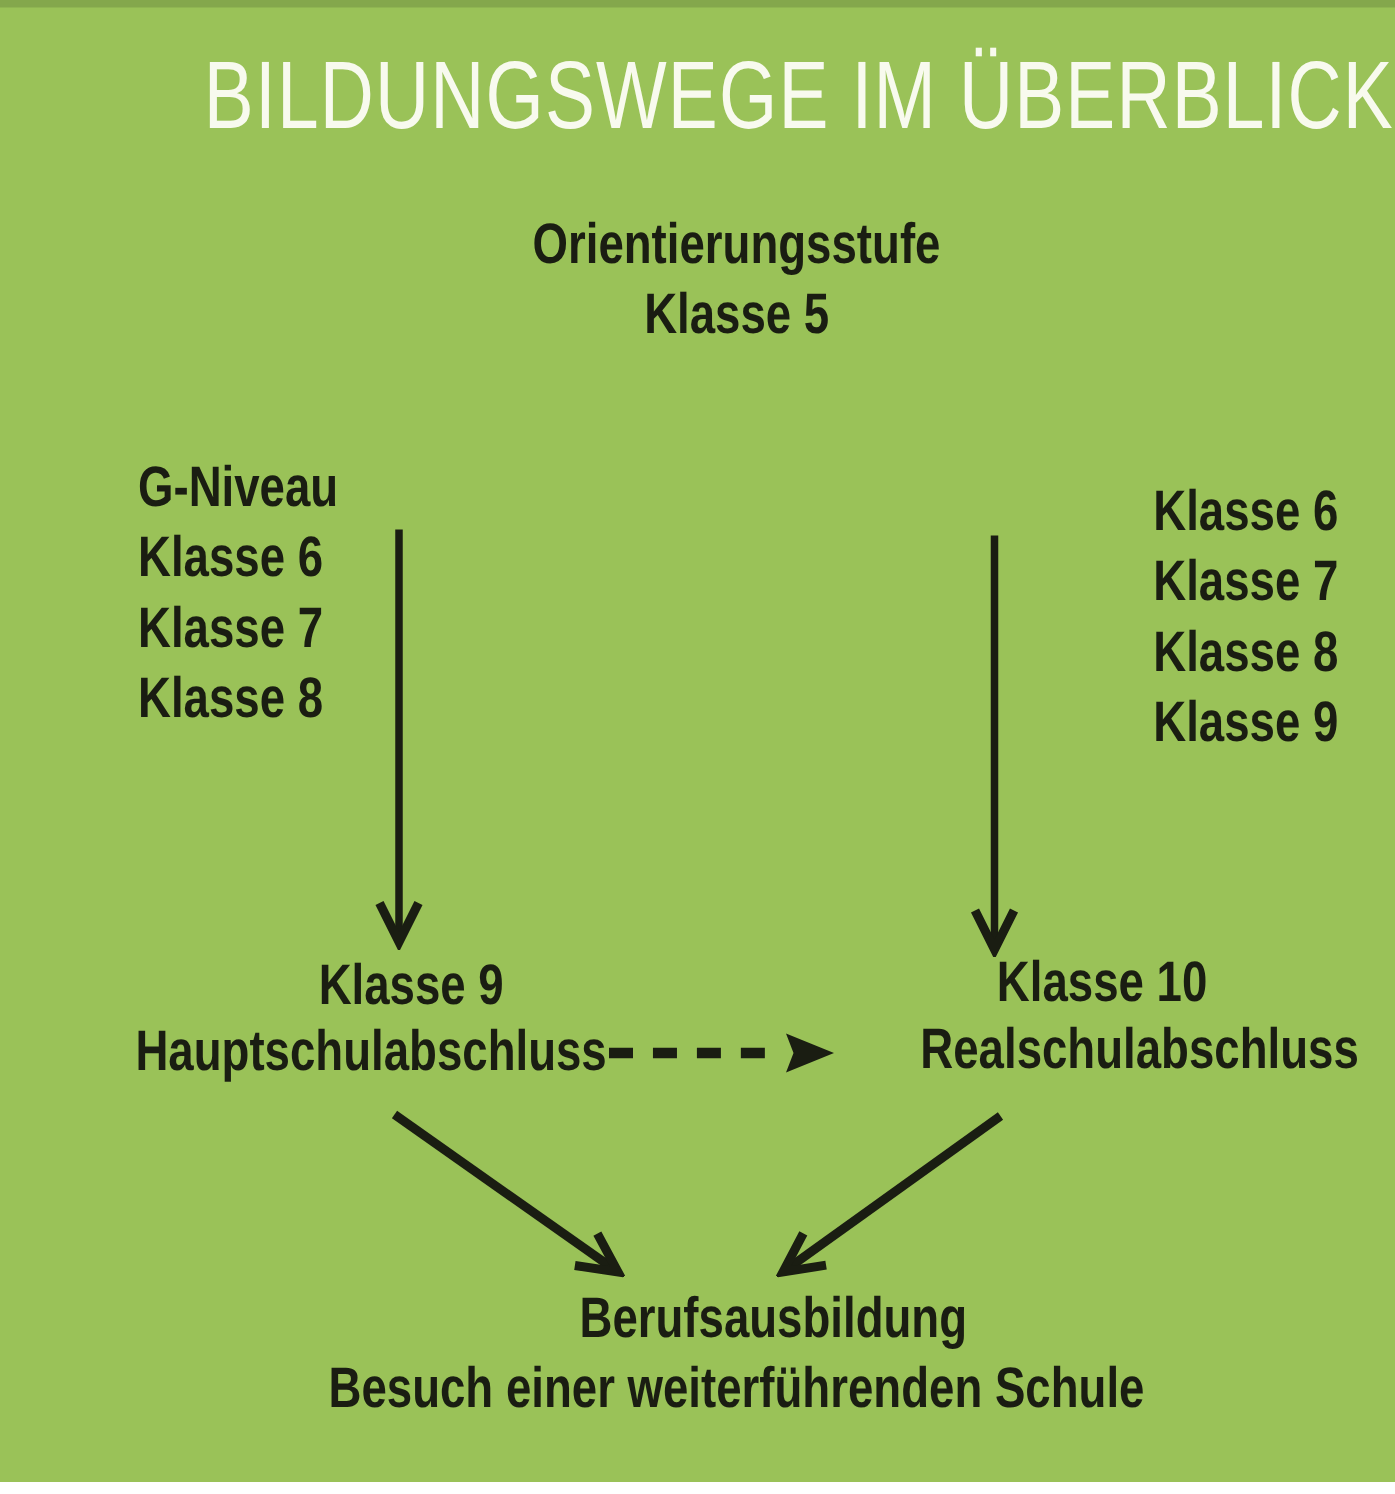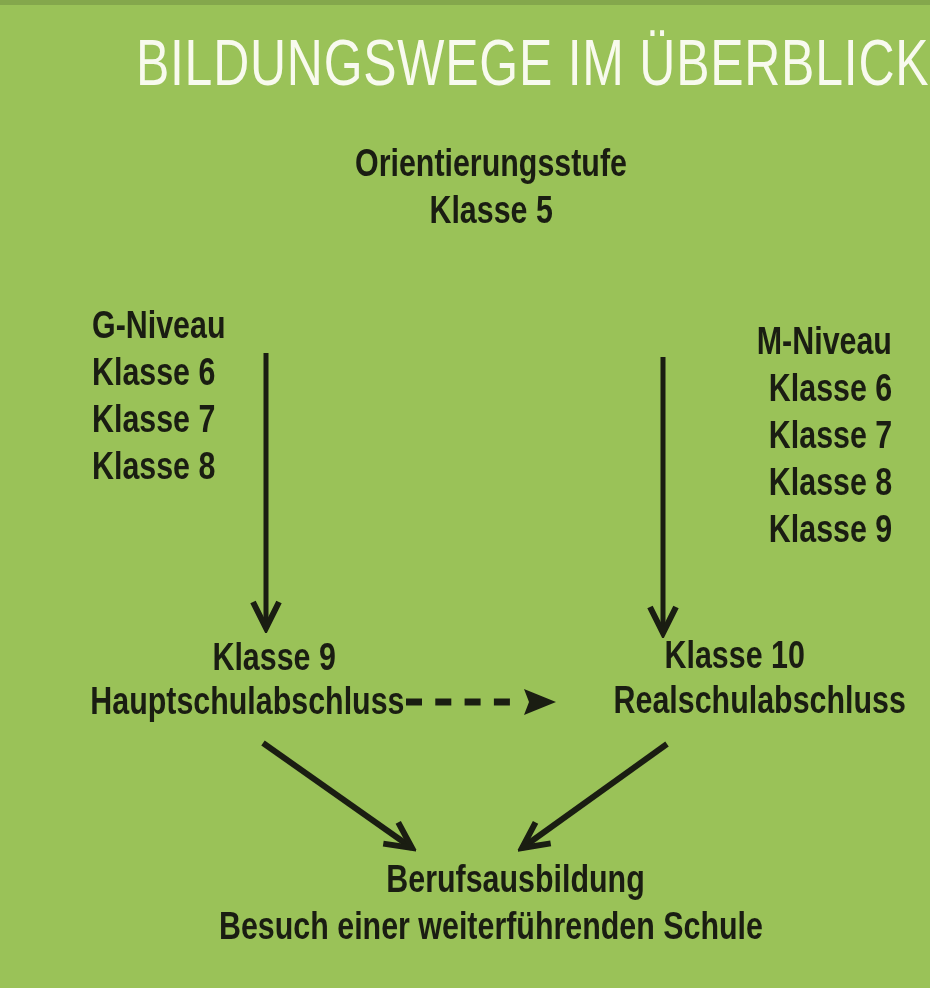--- a/index.html
+++ b/index.html
@@ -92,21 +92,20 @@
   </div>
 
   <div class="txt g-col">
     <div><span class="cx-l">G-Niveau</span></div>
     <div><span class="cx-l">Klasse 6</span></div>
     <div><span class="cx-l">Klasse 7</span></div>
     <div><span class="cx-l">Klasse 8</span></div>
   </div>
 
   <div class="txt m-col">
-    <div><span class="cx-r">M-Niveau</span></div>
     <div><span class="cx-r">Klasse 6</span></div>
     <div><span class="cx-r">Klasse 7</span></div>
     <div><span class="cx-r">Klasse 8</span></div>
     <div><span class="cx-r">Klasse 9</span></div>
   </div>
 
   <div class="txt g-out-grade">
     <span class="cx">Klasse 9</span>
   </div>
   <div class="txt g-out-qual">

